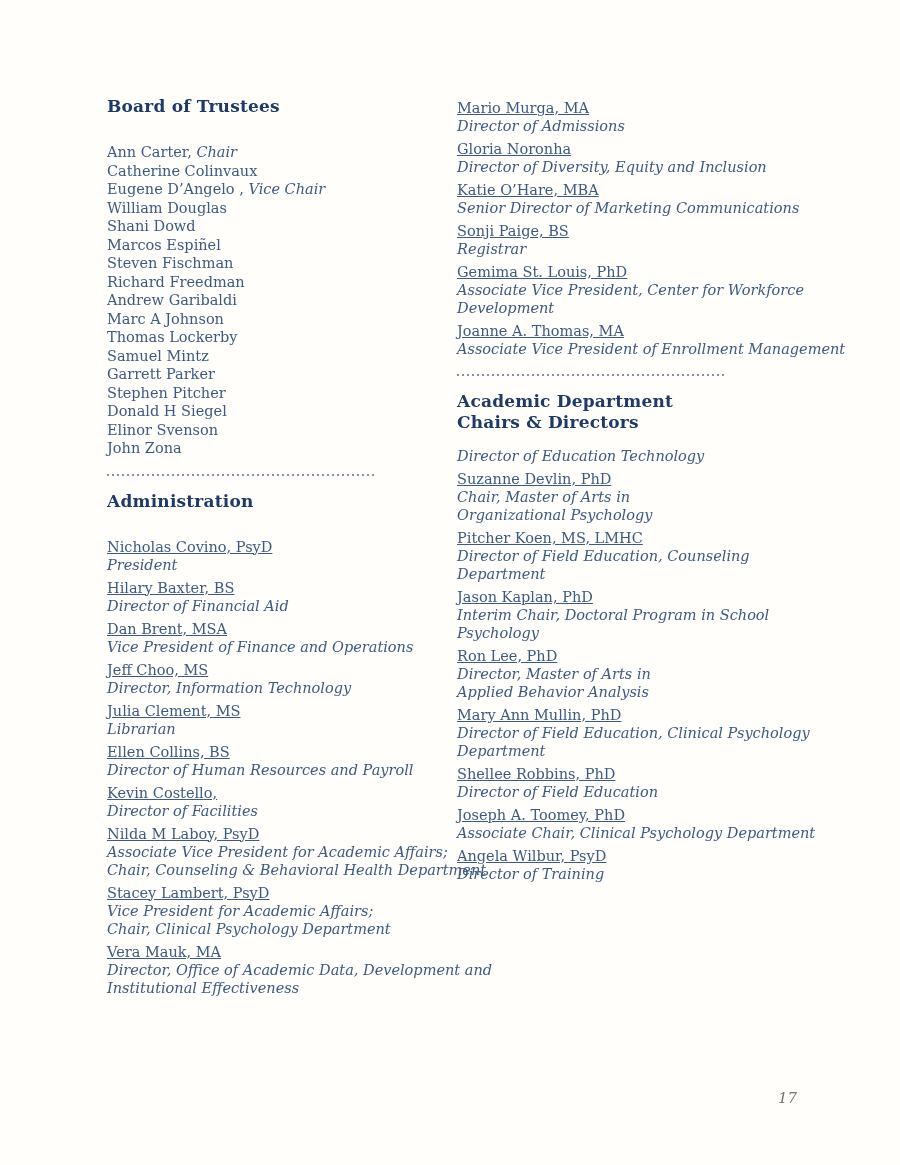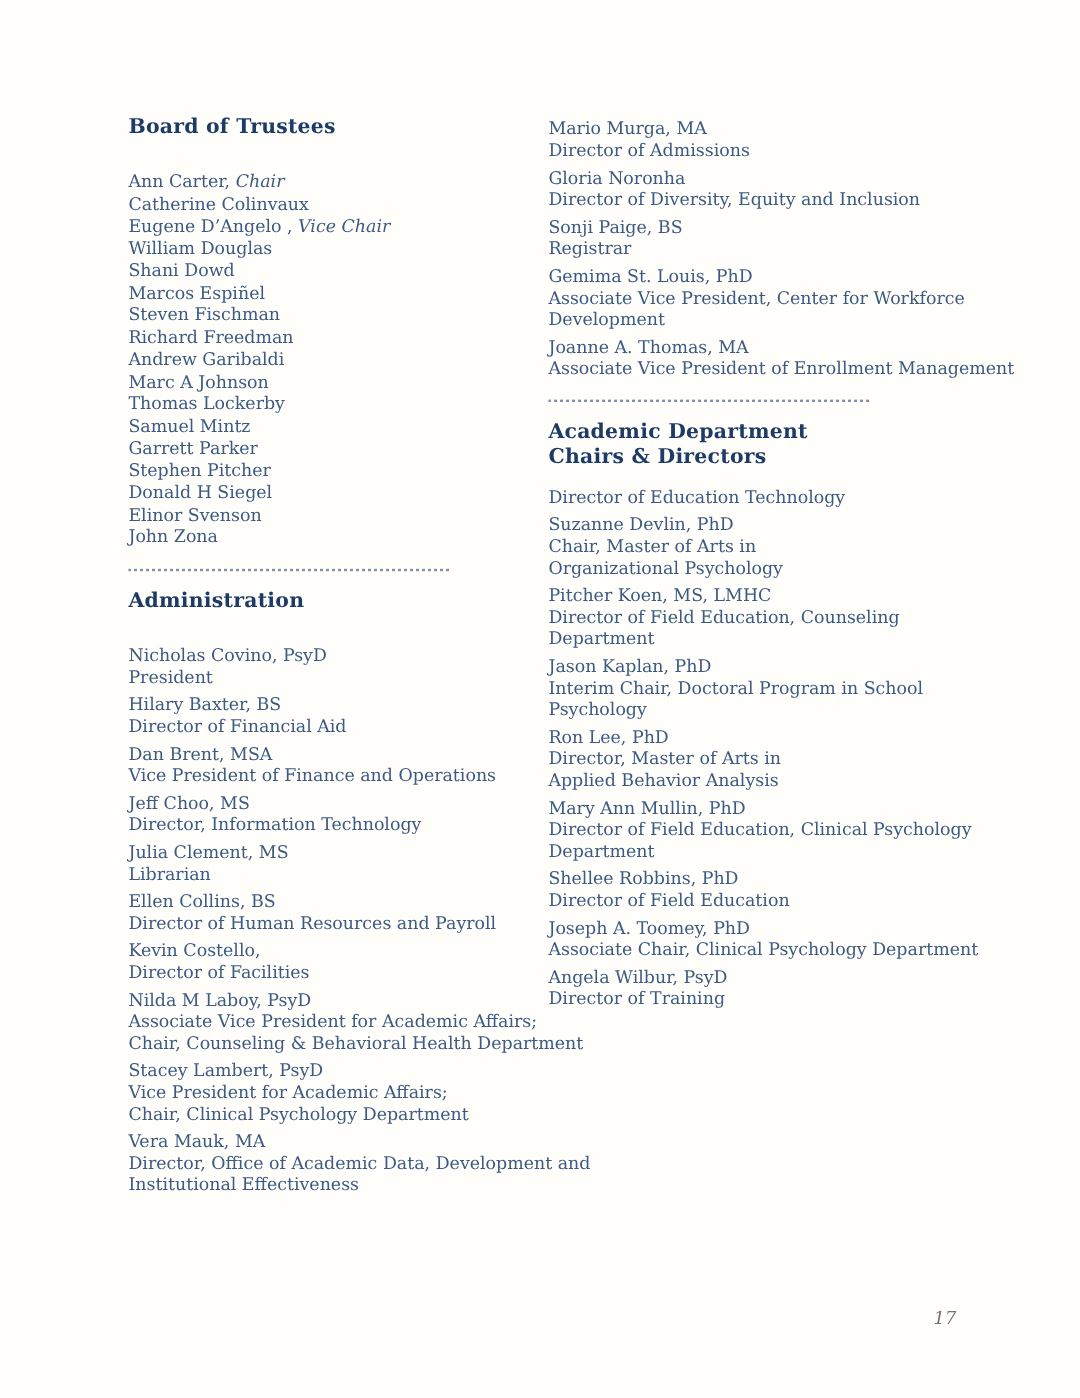--- a/index.html
+++ b/index.html
@@ -17,22 +17,22 @@
   }
   h2.section-title.tight{}
   h2.section-title.after-divider{margin-bottom:14px;}
   .trustee-row{font-size:14.5px;line-height:18.5px;white-space:pre;}
   .trustee-row .role{font-style:italic;}
   .divider{
     height:2px;width:268px;margin:16px 0 15px 0;
     background:repeating-linear-gradient(90deg,#8591a8 0 2px,transparent 2px 5px);
   }
   .entry{margin:0 0 5px 0;}
-  .entry .name{font-size:14.5px;line-height:18px;white-space:pre;}
-  .entry .title{font-size:14.5px;line-height:18px;white-space:pre;}
+  .entry .name{font-size:14.5px;line-height:18px;white-space:pre;text-decoration:underline;}
+  .entry .title{font-size:14.5px;line-height:18px;font-style:italic;white-space:pre;}
   .page-number{
     position:absolute;left:778px;top:1089px;font-size:15px;font-style:italic;color:#737373;
   }
 </style>
 </head>
 <body>
 
 <div class="page">
 
   <div class="col col-left">
@@ -108,20 +108,24 @@
   <div class="col col-right">
     <div class="entry">
       <div class="name">Mario Murga, MA</div>
       <div class="title">Director of Admissions</div>
     </div>
     <div class="entry">
       <div class="name">Gloria Noronha</div>
       <div class="title">Director of Diversity, Equity and Inclusion</div>
     </div>
     <div class="entry">
+      <div class="name">Katie O’Hare, MBA</div>
+      <div class="title">Senior Director of Marketing Communications</div>
+    </div>
+    <div class="entry">
       <div class="name">Sonji Paige, BS</div>
       <div class="title">Registrar</div>
     </div>
     <div class="entry">
       <div class="name">Gemima St. Louis, PhD</div>
       <div class="title">Associate Vice President, Center for Workforce
 Development</div>
     </div>
     <div class="entry">
       <div class="name">Joanne A. Thomas, MA</div>

